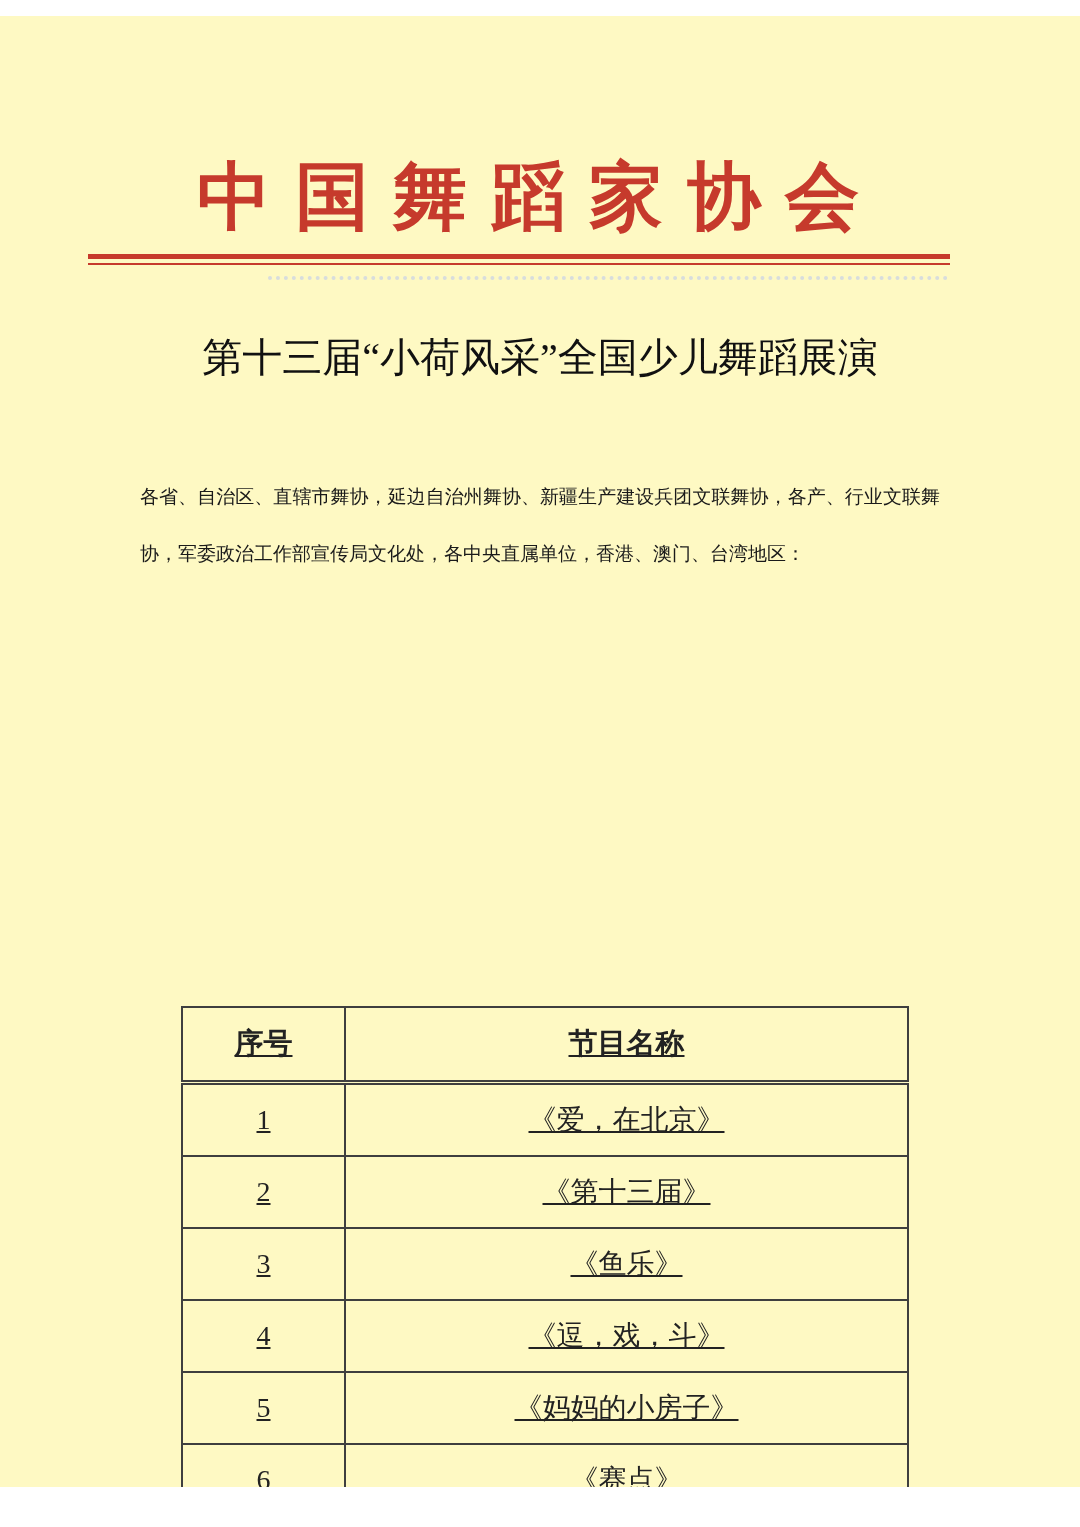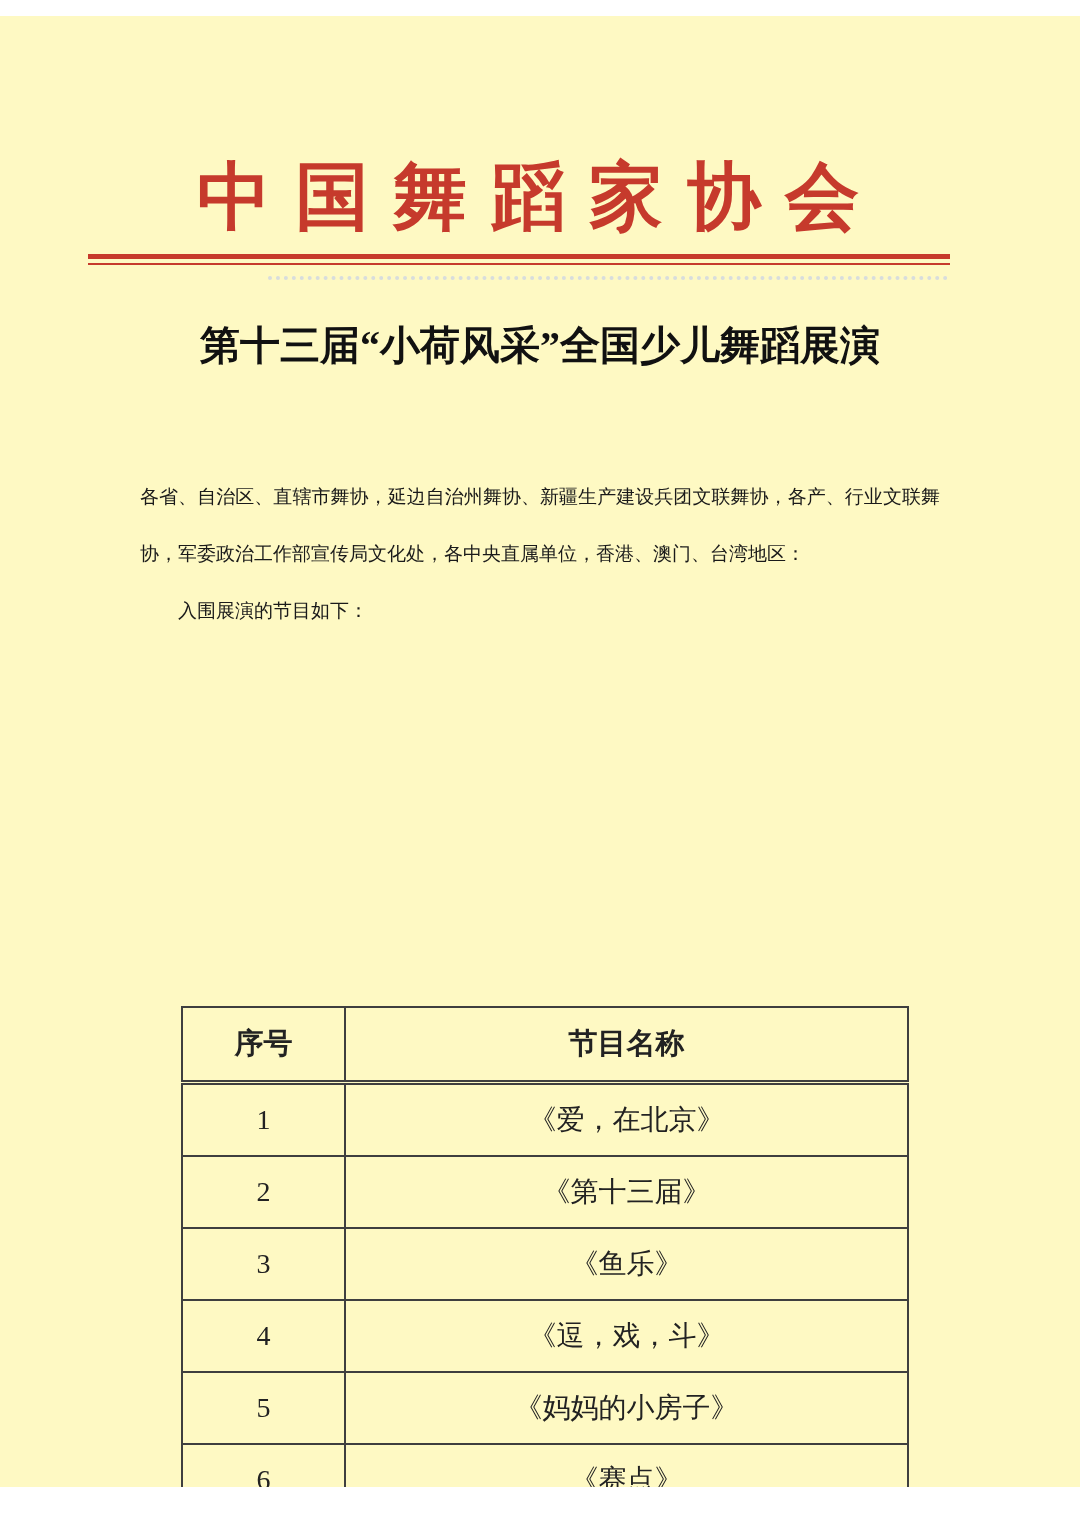--- a/index.html
+++ b/index.html
@@ -57,26 +57,26 @@
     top: 260px;
     left: 268px;
     width: 680px;
     height: 0;
     border-top: 4px dotted var(--divider-gray);
   }
 
   
   .doc-title {
     position: absolute;
-    top: 300px;
+    top: 312px;
     left: 0;
     width: 100%;
     text-align: center;
     font-size: 40px;
-    font-weight: bold;
+    font-weight: normal;
     line-height: 60px;
     color: #111111;
   }
   .doc-title .title-line { display: block; }
 
   
   .body-text {
     position: absolute;
     top: 452px;
     left: 140px;
@@ -98,20 +98,21 @@
     border-collapse: collapse;
     table-layout: fixed;
     text-align: center;
     color: #222222;
   }
   .program-table th,
   .program-table td {
     border: 2px solid var(--table-border);
     vertical-align: middle;
     padding: 16px;
+    text-decoration: underline;
   }
   .program-table thead th {
     height: 58px;
     font-size: 29px;
     font-weight: bold;
     font-family: "Liberation Sans", "DejaVu Sans", sans-serif;
     border-bottom: 5px double var(--table-border);
   }
   .program-table tbody td {
     height: 55px;
@@ -130,21 +131,20 @@
     <div class="rule-thin"></div>
     <div class="dotted-divider"></div>
   </header>
 
   <h1 class="doc-title">
     <span class="title-line">第十三届“小荷风采”全国少儿舞蹈展演</span>
   </h1>
 
   <section class="body-text">
     <p class="salutation">各省、自治区、直辖市舞协，延边自治州舞协、新疆生产建设兵团文联舞协，各产、行业文联舞协，军委政治工作部宣传局文化处，各中央直属单位，香港、澳门、台湾地区：</p>
-    <p class="para indent">入围展演的节目如下：</p>
   </section>
 
   <table class="program-table">
     <colgroup>
       <col style="width:163px">
       <col style="width:563px">
     </colgroup>
     <thead>
       <tr>
         <th>序号</th>

